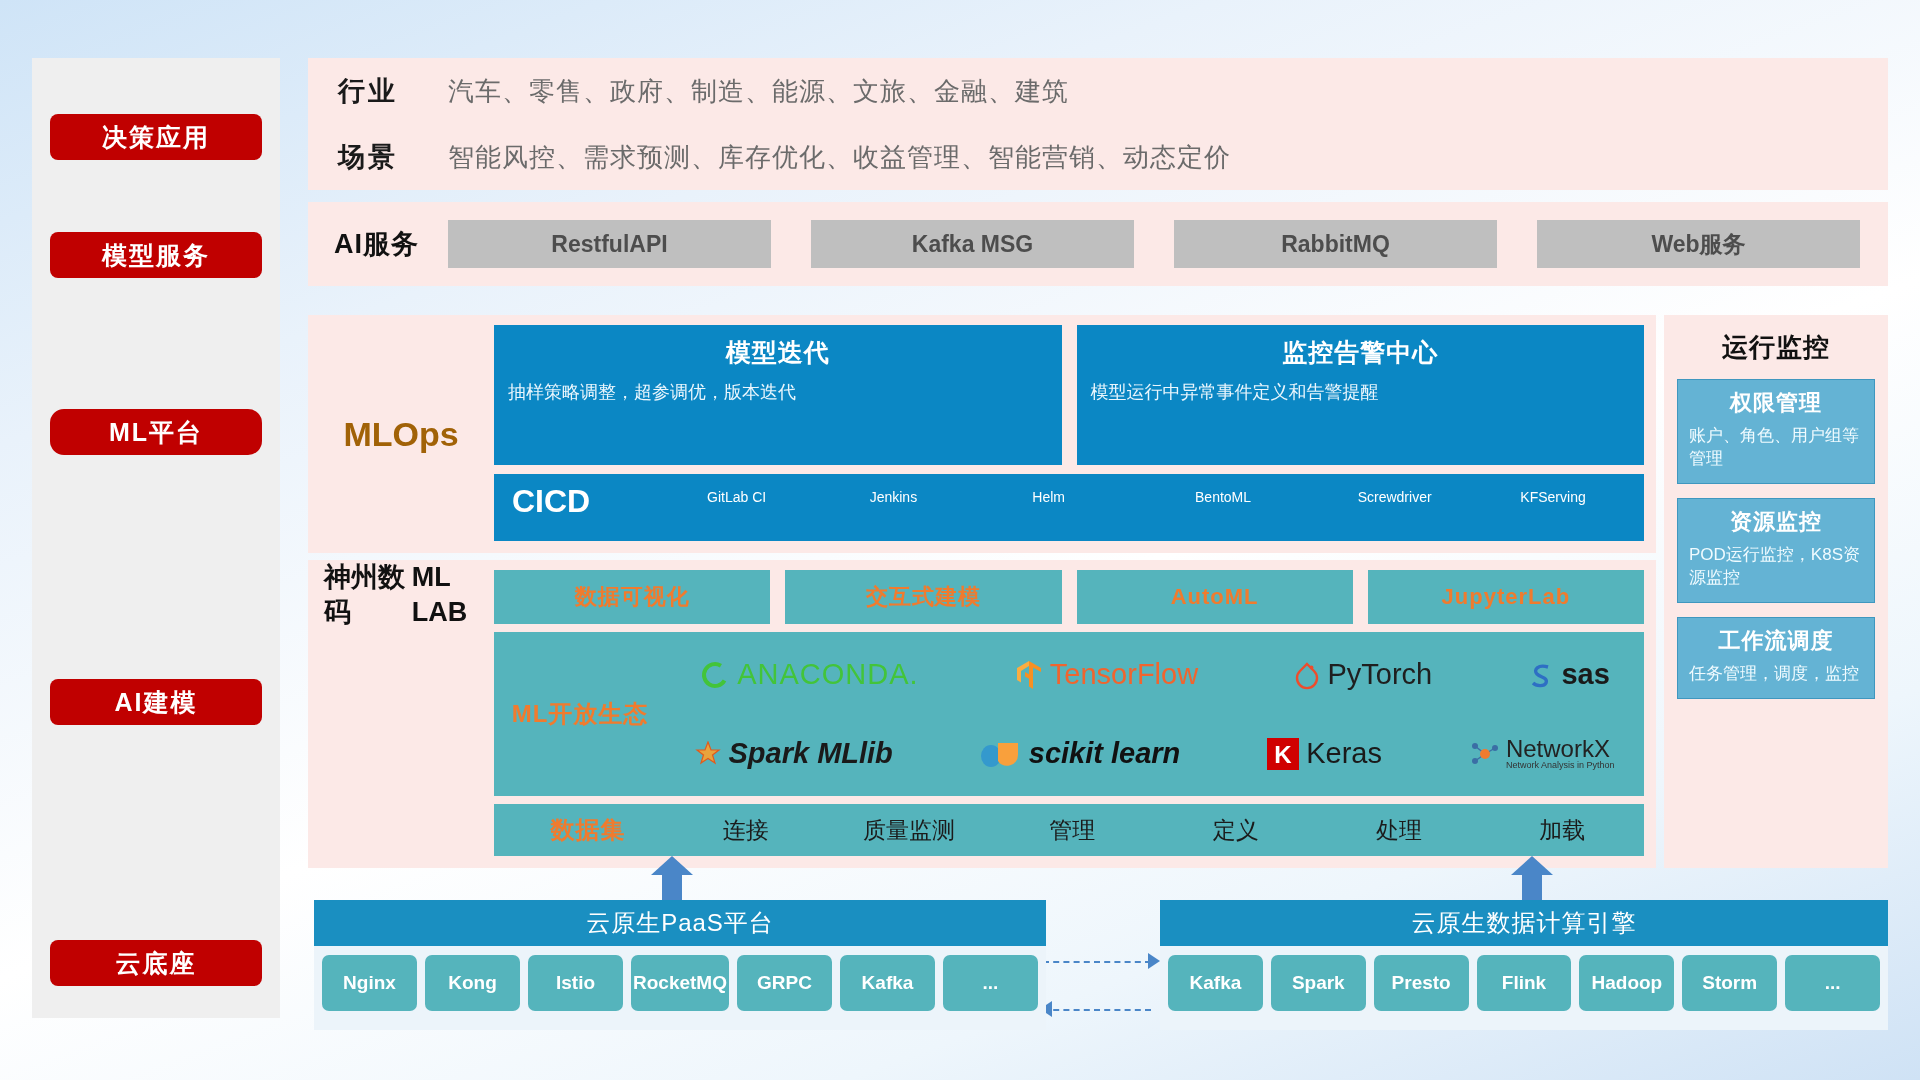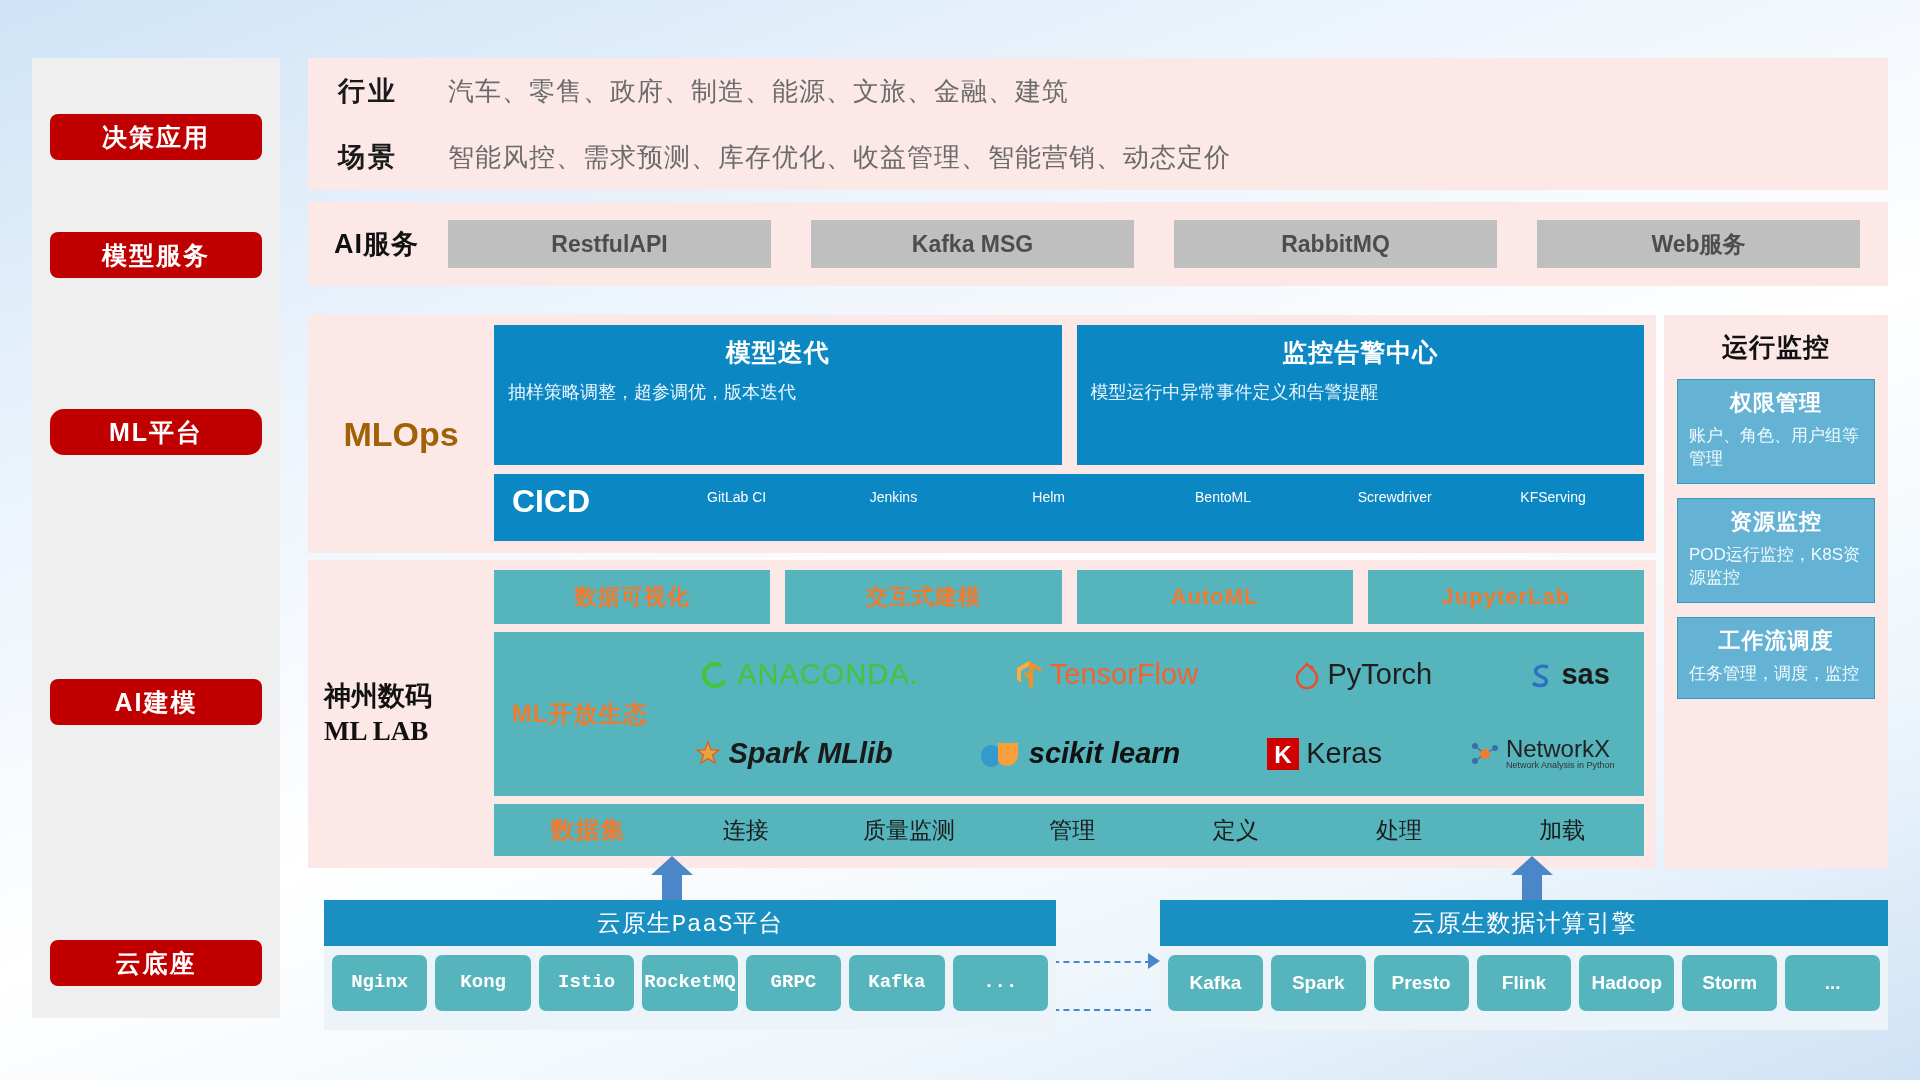--- a/index.html
+++ b/index.html
@@ -91,22 +91,22 @@
     margin: 14px 13px 0 13px; background: #64b3d4; color: #fff;
     padding: 8px 11px 12px 11px; border: 1px solid #3f97bf;
   }
   .mon-card h5 { text-align: center; font-size: 22px; font-weight: bold; letter-spacing: 1px; }
   .mon-card p { margin-top: 7px; font-size: 17px; line-height: 1.35; color: #f0fbff; }
 
   
   .p-lab { left: 308px; top: 560px; width: 1348px; height: 308px; }
   .lab-inner { display: flex; height: 100%; }
   .lab-label {
-    width: 186px; display: flex; flex-direction: column; justify-content: center;
-    font-size: 27px; font-weight: bold; color: #111; line-height: 1.28; padding-left: 16px; font-family: Liberation Serif, serif;
+    width: 186px; display: flex; flex-direction: row; justify-content: center;
+    font-size: 27px; font-weight: bold; color: #111; line-height: 1.28; padding-left: 16px;
   }
   .lab-right { flex: 1; padding: 10px 12px 12px 0; display: flex; flex-direction: column; gap: 8px; }
   .tool-row { display: flex; gap: 15px; height: 54px; }
   .tool-chip {
     flex: 1; background: #55b4bc; color: #f07b2e;
     font-size: 22px; font-weight: bold;
     display: flex; align-items: center; justify-content: center; letter-spacing: 1px;
   }
   .eco {
     flex: 1; background: #55b4bc; display: flex; align-items: center; min-height: 0;
@@ -126,21 +126,21 @@
   .ds-title { width: 152px; color: #f07b2e; font-size: 24px; font-weight: bold;
               text-align: center; letter-spacing: 1px; }
   .ds-items { flex: 1; display: flex; }
   .ds-item { flex: 1; text-align: center; color: #1b1b1b; font-size: 23px; }
 
   
   .cloud {
     position: absolute; top: 900px; height: 130px;
     background: #ecf4fa;
   }
-  .cloud.left  { left: 324px; width: 732px; font-family: Liberation Mono, monospace; }
+  .cloud.left  { left: 314px; width: 732px; }
   .cloud.right { left: 1160px; width: 728px; }
   .cloud-head {
     height: 46px; background: #1a8fc1; color: #fff; font-size: 24px;
     display: flex; align-items: center; justify-content: center; letter-spacing: 1px;
   }
   .cloud-chips { display: flex; gap: 8px; padding: 9px 8px; }
   .cloud-chip {
     flex: 1; height: 56px; background: #55b4bc; color: #fff; border-radius: 7px;
     font-size: 19px; font-weight: bold;
     display: flex; align-items: center; justify-content: center; text-align: center;

